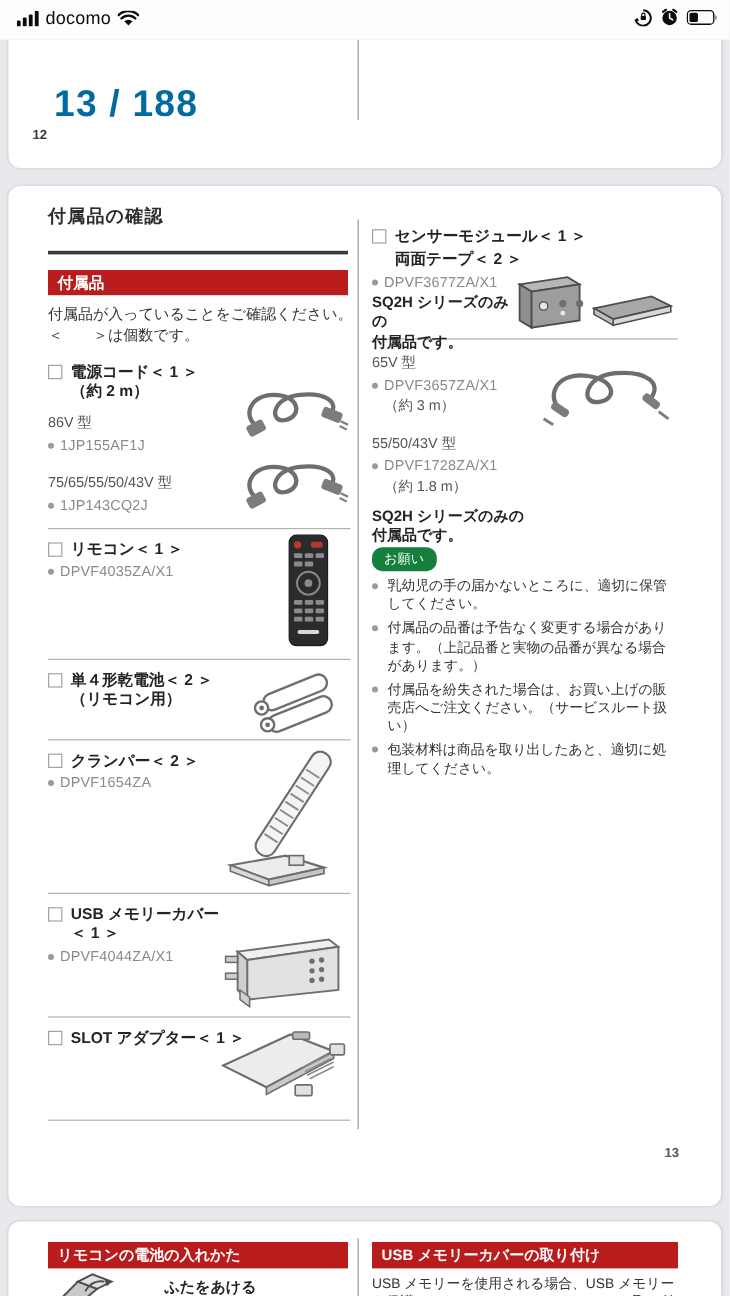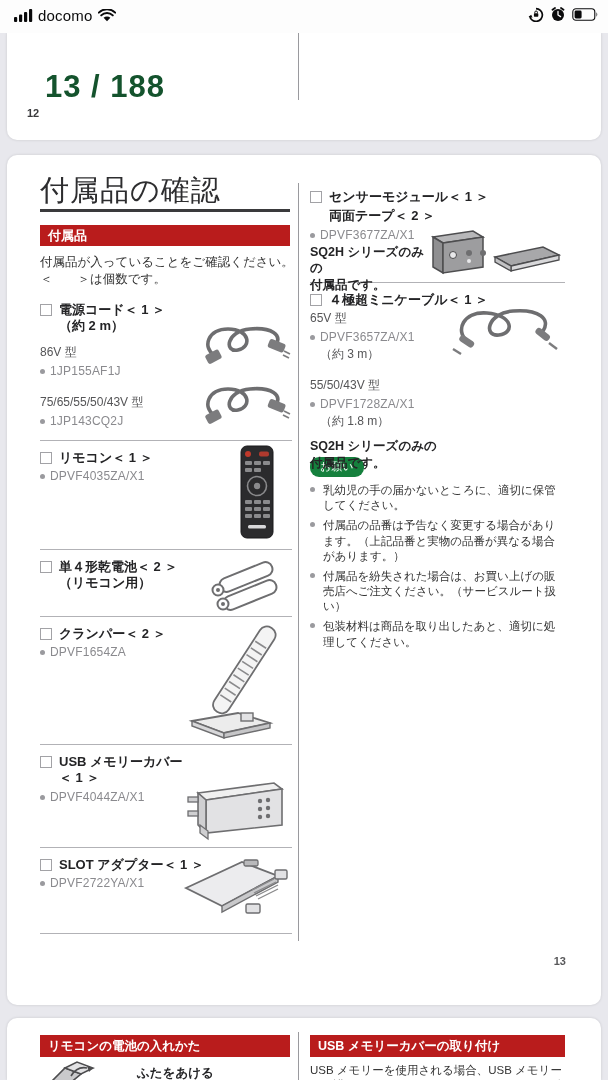--- a/index.html
+++ b/index.html
@@ -15,24 +15,24 @@
   .sb-carrier{font-size:15px;color:#0b0b0c;letter-spacing:.2px;}
   .sb-time{position:absolute;left:0;right:0;top:7px;text-align:center;font-size:16px;font-weight:bold;color:#0b0b0c;}
   .sb-right{position:absolute;right:9px;top:7px;display:flex;align-items:center;gap:6px;}
   
   .card{position:absolute;left:7px;width:594px;background:#ffffff;box-shadow:0 0 3px rgba(0,0,0,.14);}
   .card-prev{top:33px;height:107px;border-radius:0 0 10px 10px;}
   .card-main{top:155px;height:850px;border-radius:10px;}
   .card-next{top:1018px;height:62px;border-radius:10px 10px 0 0;overflow:hidden;}
   .vdiv{position:absolute;width:1px;background:#9a9a9e;}
   
-  .page-indicator{position:absolute;left:38px;top:36px;font-size:31px;font-weight:bold;color:#14532d;letter-spacing:1px;}
+  .page-indicator{position:absolute;left:38px;top:36px;font-size:31px;font-weight:bold;color:#0369a1;letter-spacing:1px;}
   .prev-pagenum{position:absolute;left:20px;top:74px;font-size:11px;color:#3a3a3c;font-weight:bold;}
   
-  .doc-title{position:absolute;left:33px;top:16px;font-size:29px;font-weight:normal;color:#2d2d2f;letter-spacing:1px;}
+  .doc-title{position:absolute;left:33px;top:16px;font-size:15px;font-weight:bold;color:#2d2d2f;letter-spacing:1px;}
   .title-rule{position:absolute;left:33px;top:54px;width:250px;height:3px;background:#3a3a3c;}
   .sec-bar{background:#b91c1c;color:#fff;font-weight:bold;box-sizing:border-box;}
   .sec-bar.main-sec{position:absolute;left:33px;top:70px;width:250px;height:21px;font-size:13px;line-height:21px;padding-left:8px;}
   .intro{position:absolute;left:33px;top:99px;font-size:12.5px;color:#333;line-height:1.32;}
   .col-left{position:absolute;left:33px;top:138px;width:252px;}
   .col-right{position:absolute;left:303px;top:28px;width:255px;}
   .item{position:relative;box-sizing:border-box;border-bottom:1px solid #b2b2b6;padding-top:9px;}
   .item.no-line{border-bottom:none;}
   .lblrow{display:flex;gap:7px;align-items:flex-start;}
   .cbx{flex:none;width:10px;height:10px;border:1.5px solid #a2a2a6;margin-top:2px;background:#fff;}
@@ -259,24 +259,20 @@
           <rect x="6" y="36" width="10" height="5" fill="#cfcfd1" stroke="#6e6e70" stroke-width="1.3"></rect>
           <polygon points="18,50 26,56 26,64 18,58" fill="#cfcfd1" stroke="#6e6e70" stroke-width="1.3"></polygon>
         </svg>
       </div>
 
       <div class="item no-line" style="height:86px;border-bottom:1px solid #b2b2b6;">
         <div class="lblrow">
             <span class="cbx"></span>
           <span class="lbl">SLOT アダプター＜ 1 ＞</span>
           </div>
-        <div class="partrow">
-            <span class="dot"></span>
-          <span class="part">DPVF2722YA/X1</span>
-          </div>
         <svg class="art" style="right:0;top:10px;" width="110" height="64" viewBox="0 0 110 64">
           <polygon points="4,30 60,4 96,18 40,48" fill="#ececee" stroke="#6e6e70" stroke-width="1.8"></polygon>
           <polygon points="40,48 96,18 96,24 40,54" fill="#c9c9cb" stroke="#6e6e70" stroke-width="1.4"></polygon>
           <g stroke="#8a8a8c" stroke-width="1.3">
             <line x1="70" y1="32" x2="92" y2="21"></line>
               <line x1="72" y1="35" x2="94" y2="24"></line>
             <line x1="74" y1="38" x2="96" y2="27"></line>
               <line x1="76" y1="41" x2="96" y2="31"></line>
           </g>
           <rect x="93" y="12" width="12" height="9" rx="1.5" fill="#e2e2e4" stroke="#6e6e70" stroke-width="1.4"></rect>
@@ -310,24 +306,20 @@
           <circle cx="44" cy="30" r="3" fill="#6e6e70"></circle>
           <circle cx="44" cy="38" r="2" fill="#e8e8ea"></circle>
           <circle cx="58" cy="30" r="3" fill="#6e6e70"></circle>
           <polygon points="70,34 118,24 134,32 86,43" fill="#a8a8aa" stroke="#4d4d4f" stroke-width="1.5"></polygon>
           <polygon points="86,43 134,32 134,37 86,48" fill="#d8d8da" stroke="#4d4d4f" stroke-width="1.3"></polygon>
           <polygon points="70,34 86,43 86,48 70,39" fill="#c2c2c4" stroke="#4d4d4f" stroke-width="1.3"></polygon>
         </svg>
       </div>
 
       <div class="item no-line" style="height:165px;">
-        <div class="lblrow">
-            <span class="cbx"></span>
-          <span class="lbl">４極超ミニケーブル＜ 1 ＞</span>
-          </div>
         <div class="model" style="margin-top:2px;">65V 型</div>
         <div class="partrow">
             <span class="dot"></span>
           <span class="part">DPVF3657ZA/X1</span>
           </div>
         <div class="len">（約 3 m）</div>
         <div class="model" style="margin-top:14px;">55/50/43V 型</div>
         <div class="partrow">
             <span class="dot"></span>
           <span class="part">DPVF1728ZA/X1</span>

